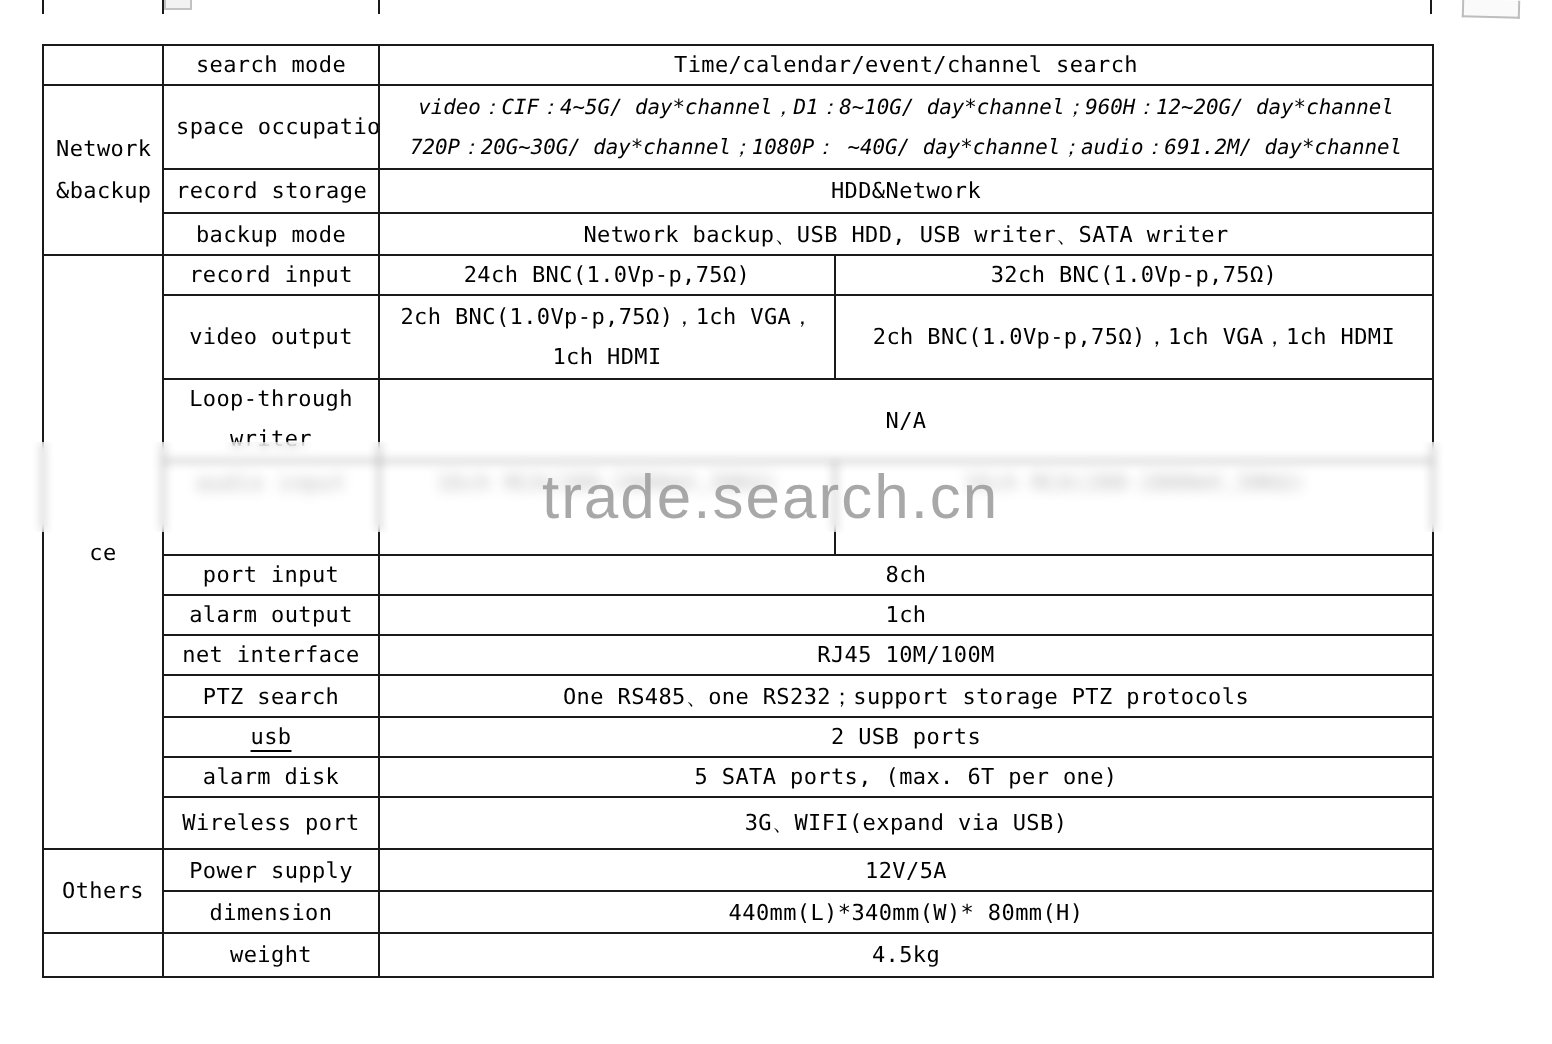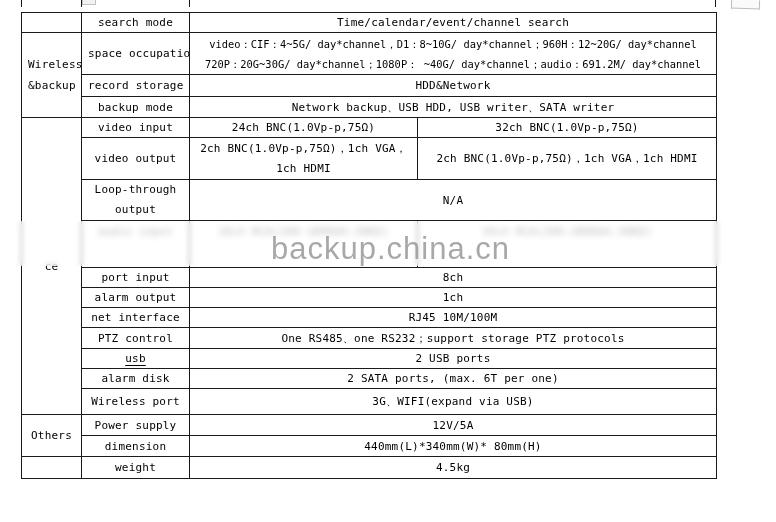--- a/index.html
+++ b/index.html
@@ -13,40 +13,40 @@
   
   .vstub{position:absolute;top:0;width:1px;height:7px;background:#1a1a1a;}
 
   
   .artifact-mid{position:absolute;left:82px;top:0;width:12px;height:4px;
     border:1px solid #c2c2c2;border-top:none;background:#f2f2f2;}
   .artifact-right{position:absolute;left:731px;top:0;width:27px;height:8px;
     border:1px solid #bdbdbd;border-top:none;background:#fafafa;transform:rotate(1.5deg);}
 
   table.spec{
-    position:absolute;left:21px;top:12px;
+    position:absolute;left:21px;top:22px;
     border-collapse:collapse;table-layout:fixed;width:695px;
   }
   .spec td{
     border:1px solid #1a1a1a;
     text-align:center;vertical-align:middle;
     font-size:11px;letter-spacing:0.2px;
     padding:0 6px;overflow:hidden;
   }
   col.c-group{width:60px;}
   col.c-label{width:108px;}
   col.c-a{width:228px;}
   col.c-b{width:299px;}
 
   .g{font-size:11px;padding:0 2px;}
   .g .gl{display:block;line-height:21px;white-space:nowrap;}
   .l{font-size:11px;white-space:nowrap;}
   .l .ll{display:block;line-height:20px;white-space:nowrap;}
   .v{font-size:11px;margin-top:28px;}
-  .v .vl{display:block;line-height:20px;white-space:nowrap;}
+  .v .vl{display:block;line-height:20px;white-space:nowrap;font-style:italic;}
   .v-small .vl{font-size:10.4px;letter-spacing:0;}
 
   
   .wavy{
     text-decoration-line:underline;
     text-decoration-style:wavy;
     text-decoration-color:#e0504a;
     text-decoration-thickness:1px;
     text-underline-offset:3px;
     text-decoration:underline;
@@ -92,21 +92,21 @@
 
     <tbody>
         <tr style="height:20px">
       <td class="g"></td>
       <td class="l">search mode</td>
       <td class="v" colspan="2">Time/calendar/event/channel search</td>
     </tr>
 
     <tr style="height:42px">
       <td class="g" rowspan="3">
-        <span class="gl">Wireless</span>
+        <span class="gl">Network</span>
         <span class="gl">&amp;backup</span>
       </td>
       <td class="l">space occupation</td>
       <td class="v v-small" colspan="2">
         <span class="vl">video：CIF：4~5G/ day*channel，D1：8~10G/ day*channel；960H：12~20G/ day*channel</span>
         <span class="vl">720P：20G~30G/ day*channel；1080P： ~40G/ day*channel；audio：691.2M/ day*channel</span>
       </td>
     </tr>
     <tr style="height:22px">
       <td class="l">record storage</td>
@@ -114,33 +114,33 @@
     </tr>
     <tr style="height:21px">
       <td class="l">backup mode</td>
       <td class="v" colspan="2">Network backup、USB HDD, USB writer、SATA writer</td>
     </tr>
 
     <tr style="height:20px">
       <td class="g" rowspan="11">
         <span class="gl">ce</span>
       </td>
-      <td class="l">video input</td>
+      <td class="l">record input</td>
       <td class="v">24ch BNC(1.0Vp-p,75Ω)</td>
       <td class="v">32ch BNC(1.0Vp-p,75Ω)</td>
     </tr>
     <tr style="height:42px">
       <td class="l">video output</td>
       <td class="v" style="white-space:normal;line-height:20px;">2ch BNC(1.0Vp-p,75Ω)，1ch VGA，1ch HDMI</td>
       <td class="v">2ch BNC(1.0Vp-p,75Ω)，1ch VGA，1ch HDMI</td>
     </tr>
     <tr style="height:41px">
       <td class="l">
         <span class="ll">Loop-through</span>
-        <span class="ll">output</span>
+        <span class="ll">writer</span>
       </td>
       <td class="v" colspan="2">N/A</td>
     </tr>
     <tr style="height:47px">
       <td class="l" style="vertical-align:top;padding-top:4px;">
         <span class="blurtxt">audio input</span>
       </td>
       <td class="v" style="vertical-align:top;padding-top:4px;">
         <span class="blurtxt">16ch RCA(200-2800mV,30KΩ)</span>
       </td>
@@ -154,32 +154,32 @@
     </tr>
     <tr style="height:20px">
       <td class="l">alarm output</td>
       <td class="v" colspan="2">1ch</td>
     </tr>
     <tr style="height:20px">
       <td class="l">net interface</td>
       <td class="v" colspan="2">RJ45 10M/100M</td>
     </tr>
     <tr style="height:21px">
-      <td class="l">PTZ control</td>
+      <td class="l">PTZ search</td>
       <td class="v" colspan="2">One RS485、one RS232；support storage PTZ protocols</td>
     </tr>
     <tr style="height:20px">
       <td class="l">
         <span class="wavy">usb</span>
       </td>
       <td class="v" colspan="2">2 USB ports</td>
     </tr>
     <tr style="height:20px">
       <td class="l">alarm disk</td>
-      <td class="v" colspan="2">2 SATA ports, (max. 6T per one)</td>
+      <td class="v" colspan="2">5 SATA ports, (max. 6T per one)</td>
     </tr>
     <tr style="height:26px">
       <td class="l">Wireless port</td>
       <td class="v" colspan="2">3G、WIFI(expand via USB)</td>
     </tr>
 
     <tr style="height:21px">
       <td class="g" rowspan="2">
         <span class="gl">Others</span>
       </td>
@@ -193,15 +193,15 @@
 
     <tr style="height:22px">
       <td class="g"></td>
       <td class="l">weight</td>
       <td class="v" colspan="2">4.5kg</td>
     </tr>
   </tbody>
     </table>
 
   <div class="blurband"></div>
-  <div class="watermark">backup.china.cn</div>
+  <div class="watermark">trade.search.cn</div>
 
 </div>
 
 </body></html>

